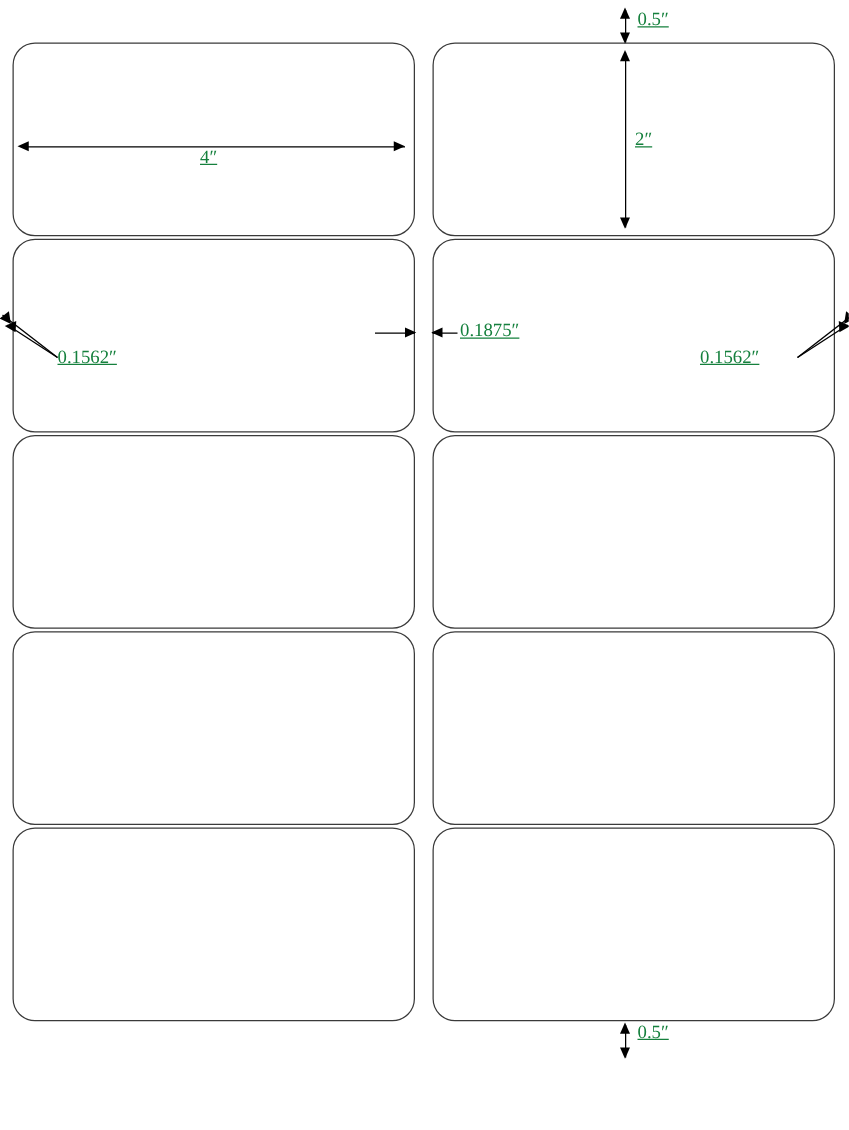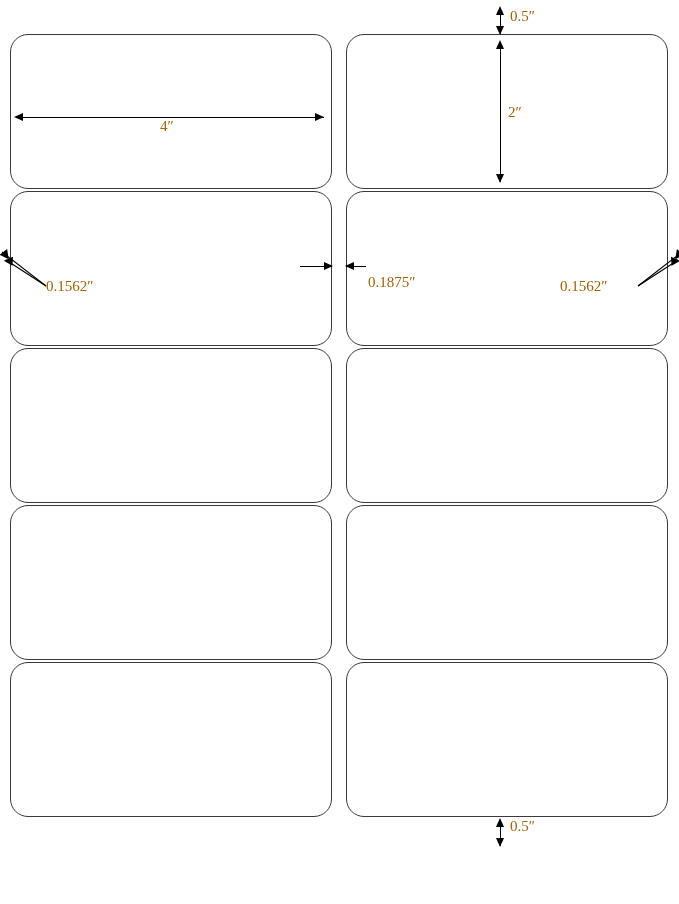--- a/index.html
+++ b/index.html
@@ -25,22 +25,23 @@
     box-sizing: border-box;
     border: 1.3px solid #3a3a3a;
     border-radius: 18px;
     background: #ffffff;
   }
   
   .dim-label {
     position: absolute;
     font-family: "Liberation Serif", serif;
     font-size: 15px;
-    color: #a16207;
+    color: #15803d;
     white-space: nowrap;
+    text-decoration: underline;
   }
   .hline {
     position: absolute;
     height: 0;
     border-top: 1.1px solid #000;
   }
   .vline {
     position: absolute;
     width: 0;
     border-left: 1.1px solid #000;
@@ -125,21 +126,21 @@
     <line x1="46" y1="40" x2="2" y2="6" stroke="#000" stroke-width="1.1"></line>
     <polygon points="6,14 16,14 10,22" fill="#000" transform="rotate(-150 10 16)"></polygon>
     <polygon points="2,6 12,7 7,15" fill="#000" transform="rotate(-160 6 9)"></polygon>
   </svg>
   <div class="dim-label" style="left:46px; top:278px;">0.1562″</div>
 
   <div class="hline" style="left:300px; top:266px; width:32px;"></div>
   <div class="arrow ar-right" style="left:324px; top:261.5px;"></div>
   <div class="hline" style="left:346px; top:266px; width:20px;"></div>
   <div class="arrow ar-left" style="left:345px; top:261.5px;"></div>
-  <div class="dim-label" style="left:368px; top:274px;">0.1875″</div>
+  <div class="dim-label" style="left:368px; top:257px;">0.1875″</div>
 
   <svg class="leader" width="80" height="60" style="left:614px; top:246px;">
     <line x1="24" y1="40" x2="64" y2="14" stroke="#000" stroke-width="1.1"></line>
     <line x1="24" y1="40" x2="68" y2="6" stroke="#000" stroke-width="1.1"></line>
     <polygon points="64,14 54,14 60,22" fill="#000" transform="rotate(150 60 16)"></polygon>
     <polygon points="68,6 58,7 63,15" fill="#000" transform="rotate(160 64 9)"></polygon>
   </svg>
   <div class="dim-label" style="left:560px; top:278px;">0.1562″</div>
 
   <div class="vline" style="left:500px; top:820px; height:26px;"></div>

